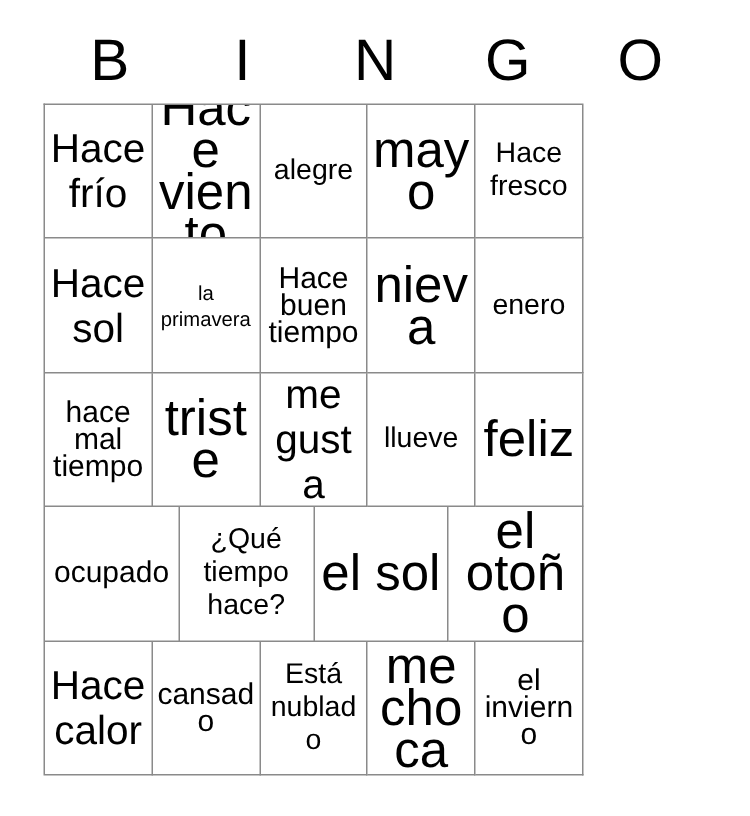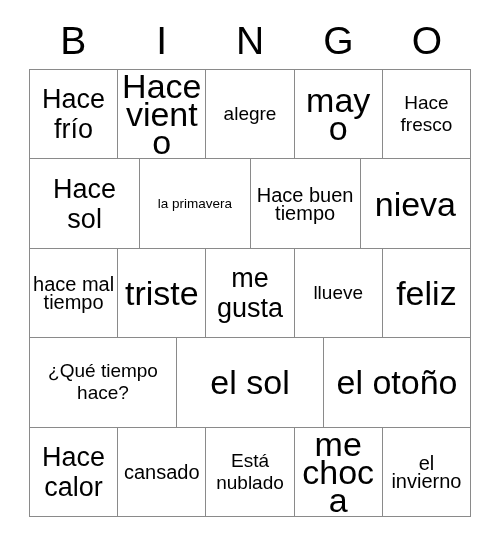--- a/index.html
+++ b/index.html
@@ -31,21 +31,21 @@
     flex: 1 1 0;
     text-align: center;
     font-size: 39px;
     line-height: 41px;
     font-weight: 400;
     letter-spacing: 0px;
     color: #000000;
     user-select: none;
   }
   .grid {
-    width: 442px;
+    width: 360px;
     border-top: 1px solid #8a8a8a;
     border-left: 1px solid #8a8a8a;
     box-sizing: border-box;
     display: flex;
     flex-direction: column;
   }
   .grid-row {
     display: flex;
     height: 89.4px;
   }
@@ -128,20 +128,23 @@
         </div>
       <div class="cell" data-size="xs">
           <span class="cell-text">la primavera</span>
         </div>
       <div class="cell" data-size="sm">
           <span class="cell-text">Hace buen tiempo</span>
         </div>
       <div class="cell" data-size="lg">
           <span class="cell-text">nieva</span>
         </div>
+      <div class="cell" data-size="md">
+          <span class="cell-text">enero</span>
+        </div>
     </div>
 
     <div class="grid-row">
       <div class="cell" data-size="sm">
           <span class="cell-text">hace mal tiempo</span>
         </div>
       <div class="cell" data-size="lg">
           <span class="cell-text">triste</span>
         </div>
       <div class="cell" data-size="xl">
@@ -149,20 +152,23 @@
         </div>
       <div class="cell" data-size="md">
           <span class="cell-text">llueve</span>
         </div>
       <div class="cell" data-size="lg">
           <span class="cell-text">feliz</span>
         </div>
     </div>
 
     <div class="grid-row">
+      <div class="cell" data-size="sm">
+          <span class="cell-text">ocupado</span>
+        </div>
       <div class="cell" data-size="md">
           <span class="cell-text">¿Qué tiempo hace?</span>
         </div>
       <div class="cell" data-size="lg">
           <span class="cell-text">el sol</span>
         </div>
       <div class="cell" data-size="lg">
           <span class="cell-text">el otoño</span>
         </div>
     </div>

